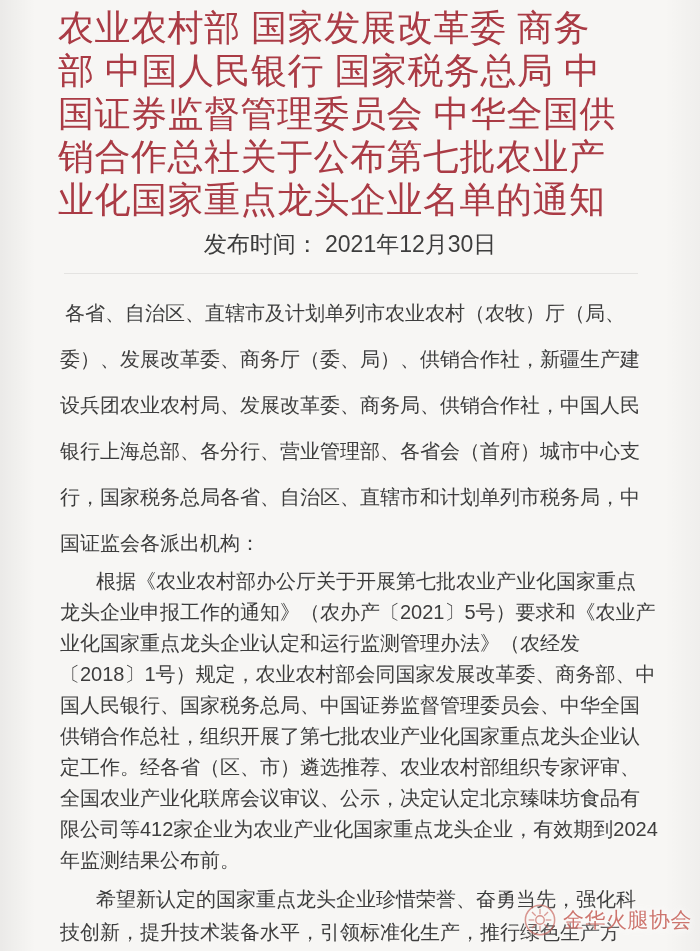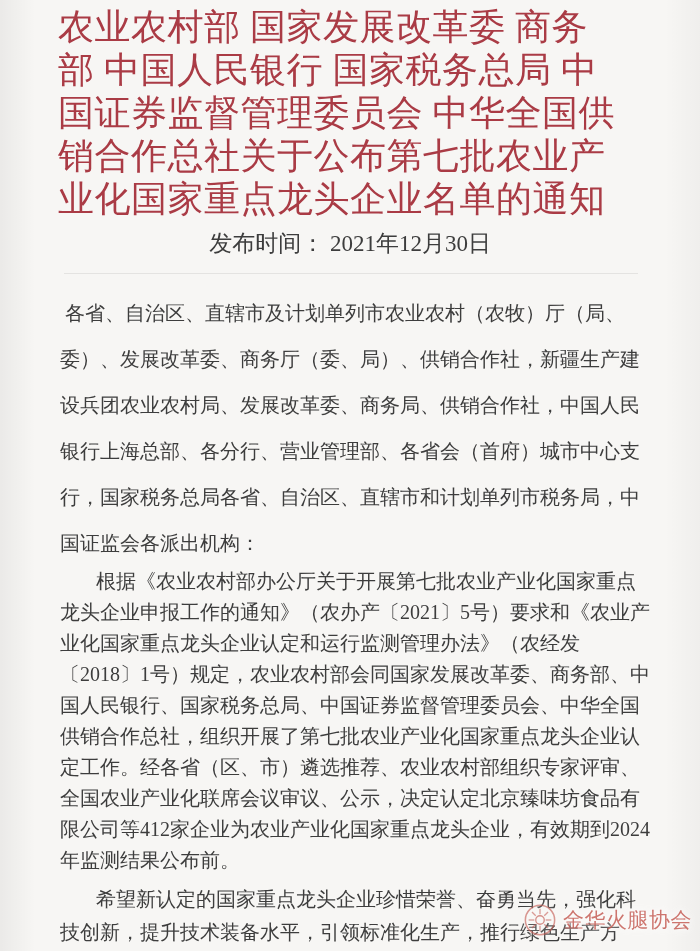--- a/index.html
+++ b/index.html
@@ -1,21 +1,21 @@
 <!DOCTYPE html>
 <html lang="zh" style="--title-red: #aa3b45; --body-text: #3d3d3d; --divider: #e4e3e1; --bg: #f7f6f4; --wm-red: #c65f57;"><head>
 <meta charset="utf-8">
 <style>
   html,body{margin:0;padding:0;}
   .page{
     position:relative;
     width:700px;height:951px;
     background:var(--bg,#f7f6f4);
     overflow:hidden;
-    font-family:Liberation Serif, serif;
+    font-family:Liberation Sans, sans-serif;
     box-sizing:border-box;
   }
   
   .page::before{
     content:"";
     position:absolute;inset:0;
     background:linear-gradient(90deg,rgba(0,0,0,0.05) 0,rgba(0,0,0,0) 5%,rgba(0,0,0,0) 95%,rgba(0,0,0,0.03) 100%);
     pointer-events:none;
   }
   .title{

